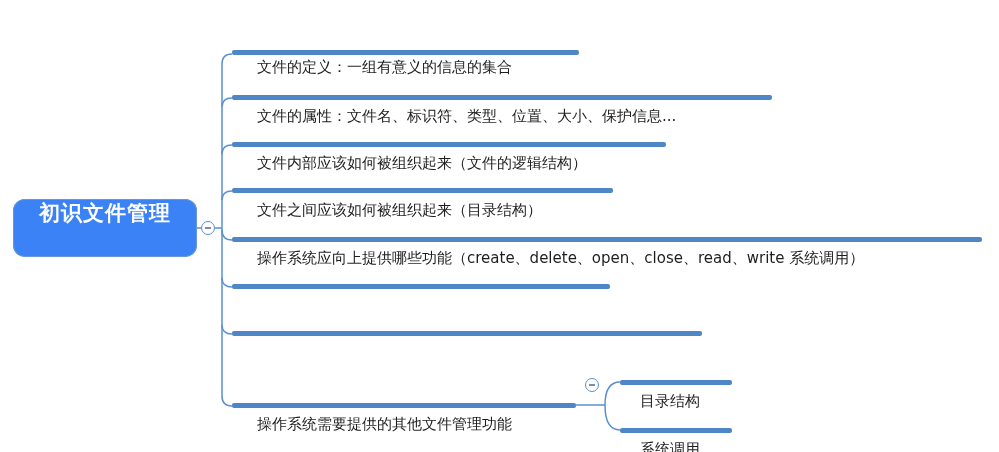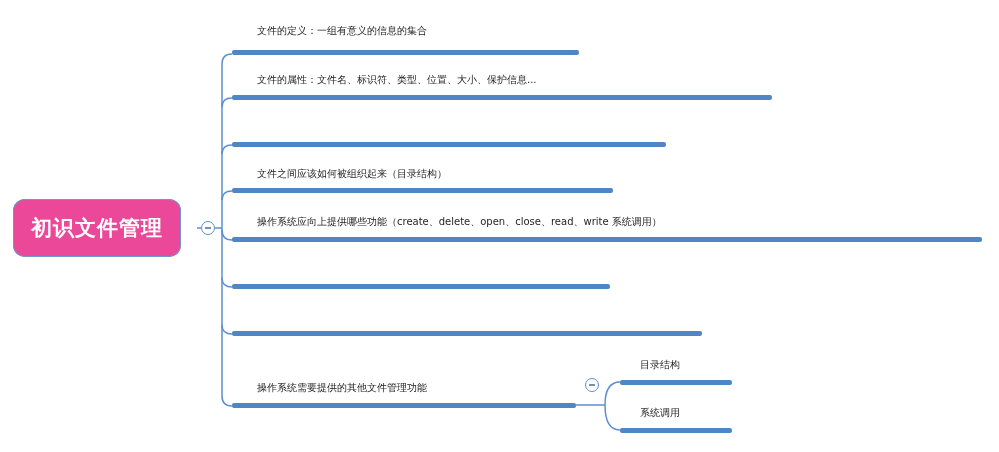--- a/index.html
+++ b/index.html
@@ -1,36 +1,37 @@
 <!DOCTYPE html>
 <html><head>
 <meta charset="utf-8">
 <style>
   html, body { margin:0; padding:0; background:#ffffff; }
   body { width:999px; height:452px; position:relative; overflow:hidden;
          font-family:"DejaVu Sans","Liberation Sans",sans-serif; }
   #canvas { position:absolute; left:0; top:0; width:999px; height:452px; }
   svg.links { position:absolute; left:0; top:0; }
   .root {
-    position:absolute; left:13px; top:199px; width:168px; height:58px;
-    background:#ec4899; border-radius:12px; color:#fff;
-    display:flex; align-items:center; justify-content:center;
+    position:absolute; left:13px; top:199px; width:184px; height:58px;
+    background:#3b82f6; border-radius:12px; color:#fff;
+    display:flex; justify-content:center;
     font-size:21px; font-weight:bold; letter-spacing:1px;
     box-shadow:0 0 0 1px #6a98cf inset;
   }
   .collapse {
     position:absolute; width:14px; height:14px; border-radius:50%;
     border:1.5px solid #5b8fcf; background:#fff; box-sizing:border-box;
   }
   .collapse::after {
     content:""; position:absolute; left:3px; right:3px; top:5px; height:1.5px; background:#7d8fa3;
   }
   .topic {
-    position:absolute; font-size:10px; color:#1e1e1e; white-space:nowrap;
+    position:absolute; font-size:15px; color:#1e1e1e; white-space:nowrap;
     line-height:18px;
+    margin-top:36px;
   }
   .bar {
     position:absolute; height:5px; background:#4f86c6; border-radius:2px;
   }
 </style>
 </head>
 <body>
 
 <div id="canvas">
 
@@ -63,20 +64,23 @@
   <div class="topic" style="left:257px;top:22px;">
     <span>文件的定义：一组有意义的信息的集合</span>
   </div>
   <div class="bar" style="left:232px;top:50px;width:347px;"></div>
 
   <div class="topic" style="left:257px;top:71px;">
     <span>文件的属性：文件名、标识符、类型、位置、大小、保护信息...</span>
   </div>
   <div class="bar" style="left:232px;top:95px;width:540px;"></div>
 
+  <div class="topic" style="left:257px;top:118px;">
+    <span>文件内部应该如何被组织起来（文件的逻辑结构）</span>
+  </div>
   <div class="bar" style="left:232px;top:142px;width:434px;"></div>
 
   <div class="topic" style="left:257px;top:165px;">
     <span>文件之间应该如何被组织起来（目录结构）</span>
   </div>
   <div class="bar" style="left:232px;top:188px;width:381px;"></div>
 
   <div class="topic" style="left:257px;top:213px;text-align:right;">
     <span>操作系统应向上提供哪些功能（create、delete、open、close、read、write 系统调用）</span>
   </div>

